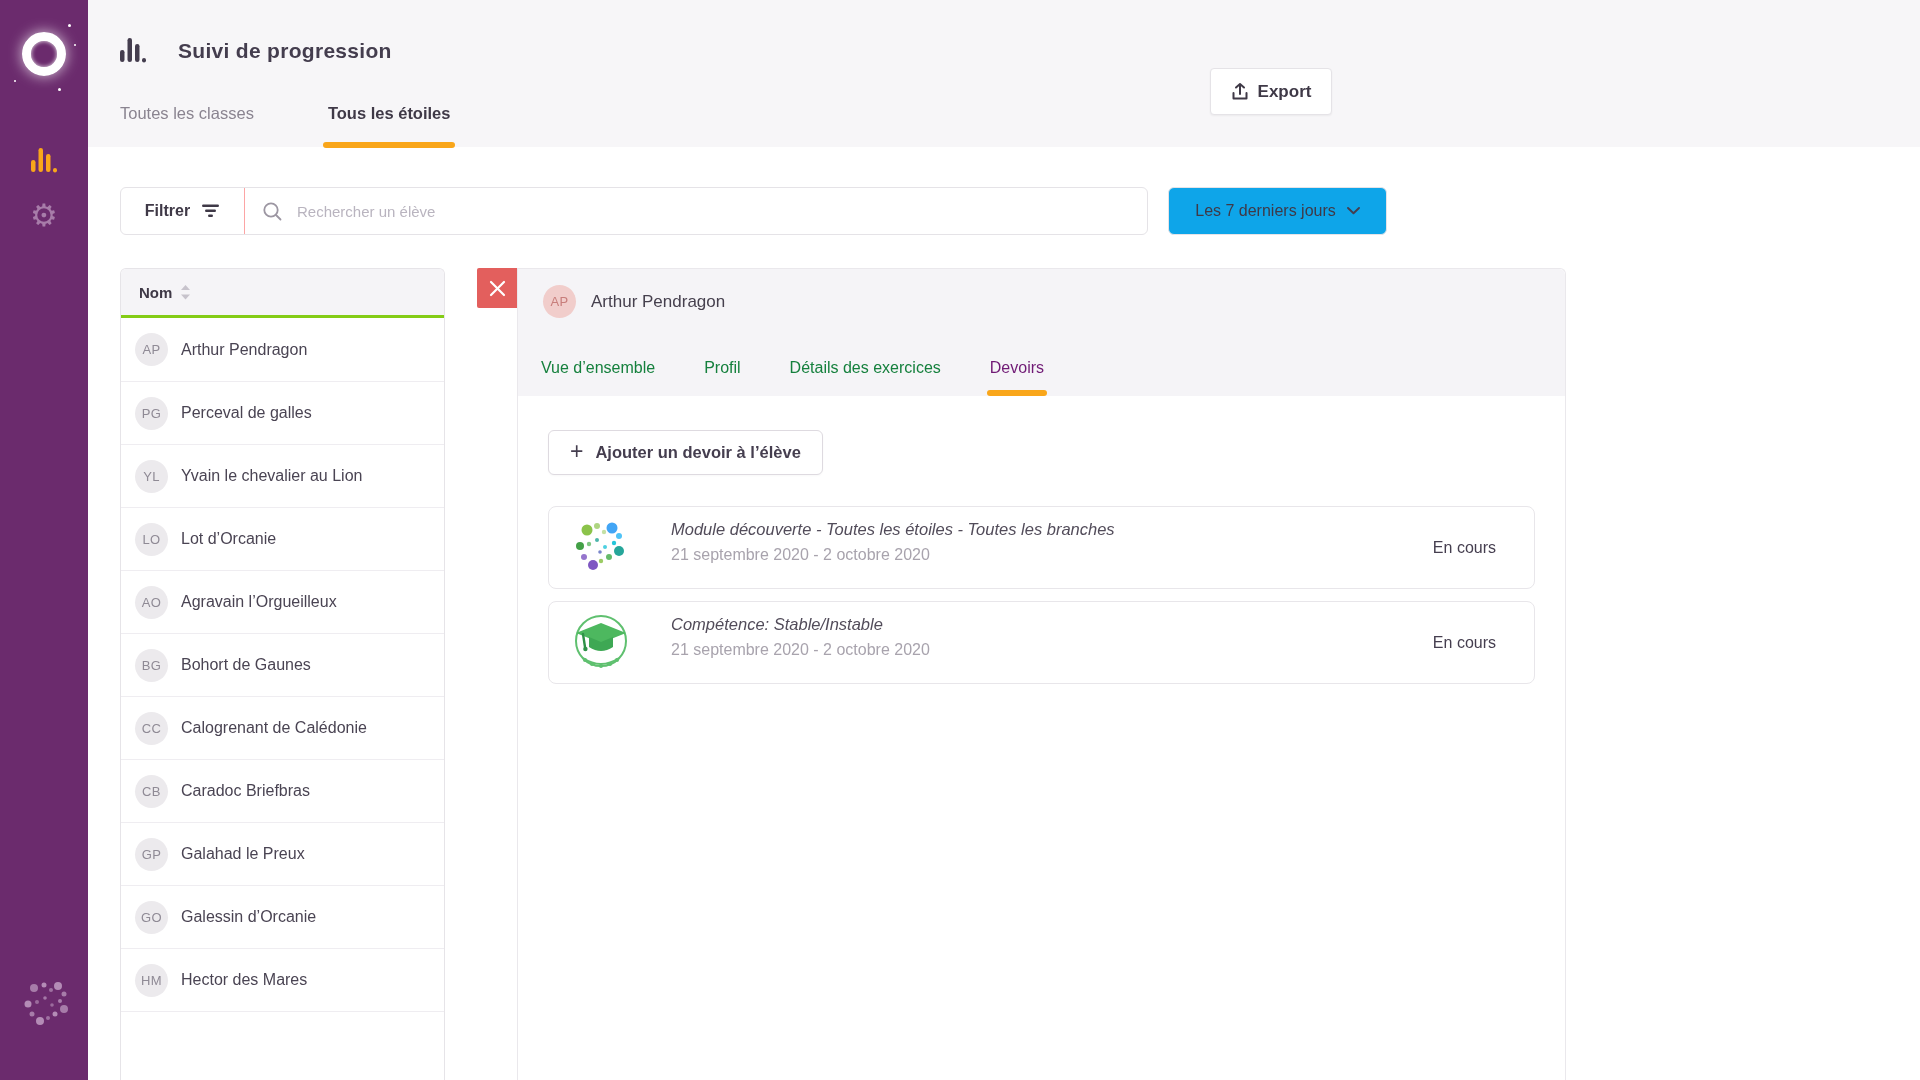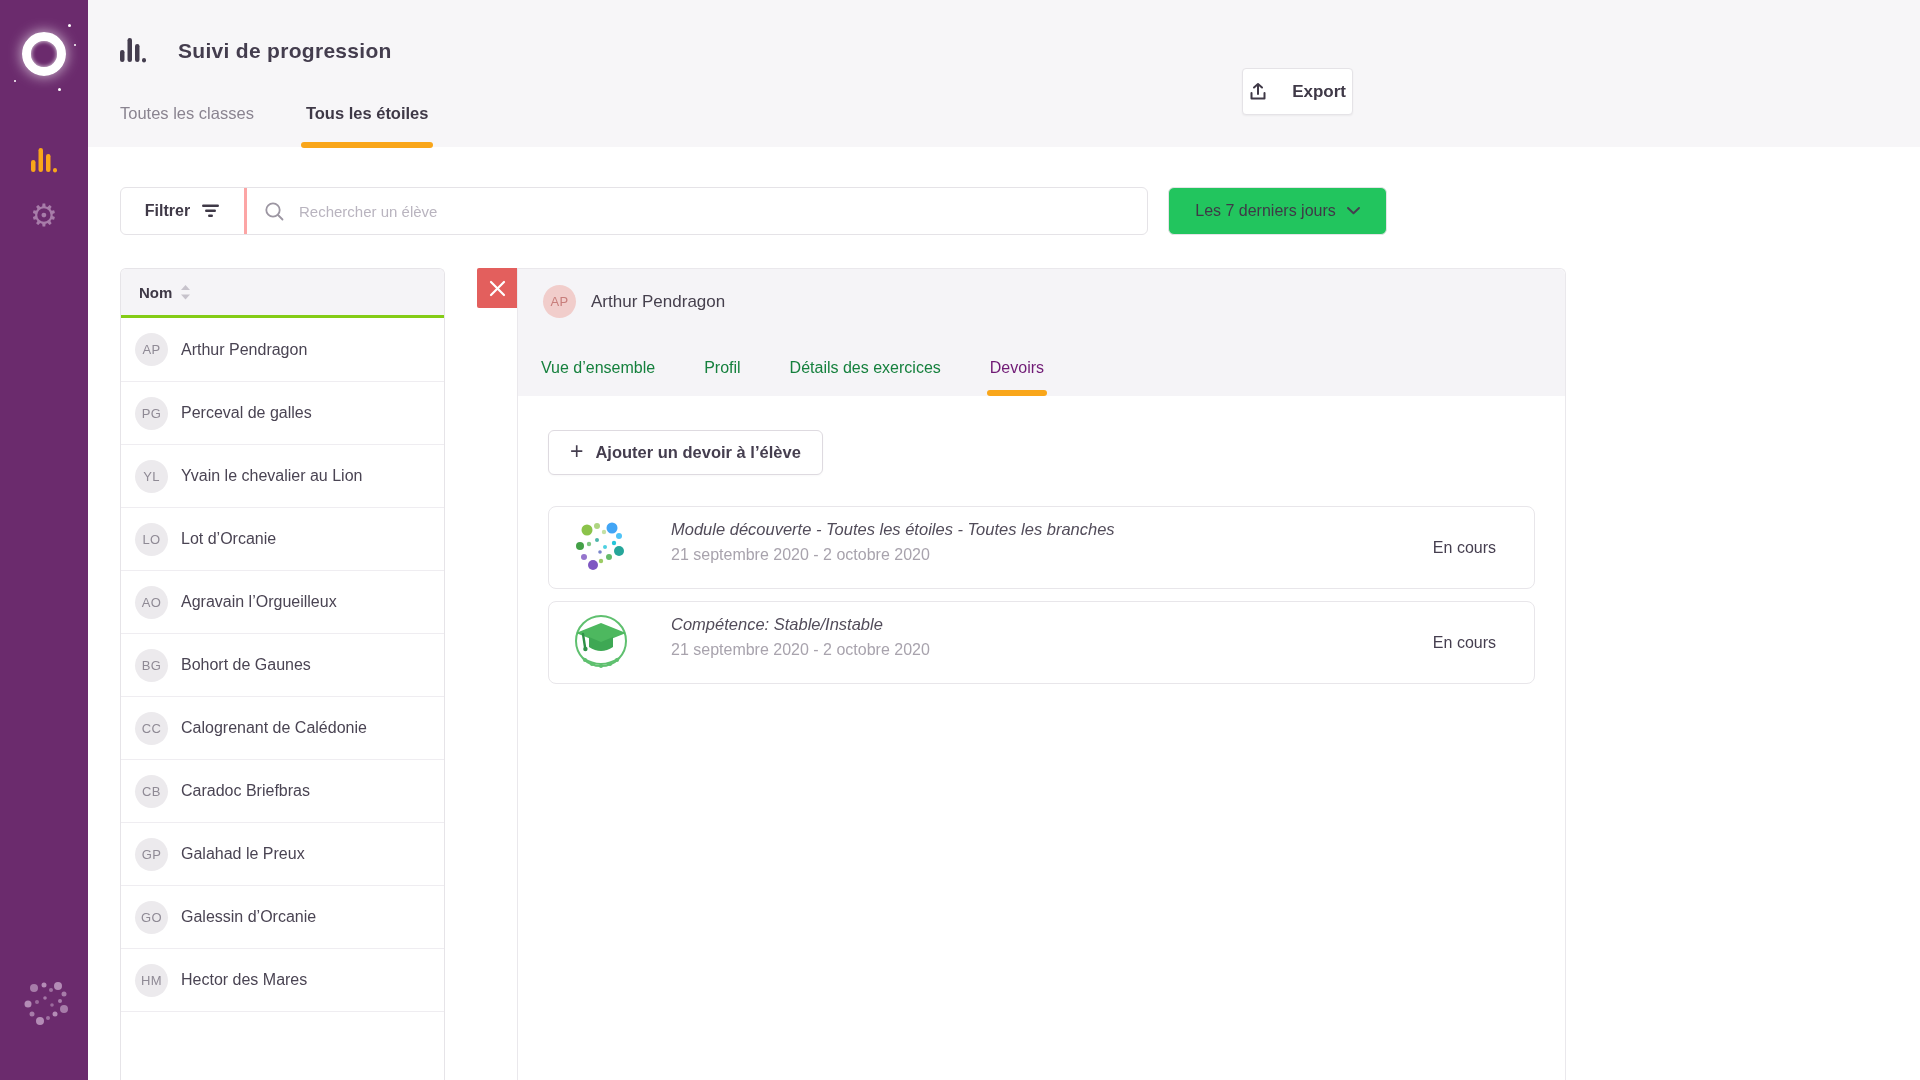--- a/index.html
+++ b/index.html
@@ -15,33 +15,33 @@
   .sp3{left:58px;top:88px;width:3px;height:3px;}
   .sp4{left:74px;top:44px;width:2px;height:2px;}
   .side-chart{position:absolute;left:31px;top:146px;cursor:pointer;}
   .side-gear{position:absolute;left:0;top:200px;width:88px;text-align:center;font-size:31px;line-height:1;color:#A77CA9;cursor:pointer;}
   .side-spinner{position:absolute;left:18px;top:976px;}
 
   
   .topbar{position:absolute;left:88px;top:0;width:1832px;height:147px;background:#F7F6F8;}
   .title-wrap{position:absolute;left:32px;top:24px;display:flex;align-items:center;gap:17px;}
   .page-title{font-size:29px;font-weight:700;color:#443D4E;letter-spacing:.3px;}
-  .top-tabs{position:absolute;left:32px;top:104px;display:flex;gap:52px;font-size:16.5px;}
+  .top-tabs{position:absolute;left:32px;top:104px;display:flex;gap:74px;font-size:16.5px;}
   .top-tab{position:relative;height:44px;color:#8A8490;cursor:pointer;}
   .top-tab.active{color:#3F3947;font-weight:700;}
   .tab-underline{position:absolute;left:-5px;right:-5px;bottom:0;height:6px;border-radius:3px;background:#F9A61A;}
-  .export-btn{position:absolute;left:1122px;top:68px;width:111px;height:47px;background:#fff;border:1px solid #E5E3E7;border-radius:4px;display:flex;align-items:center;justify-content:space-between;gap:9px;font-size:17px;font-weight:700;color:#3F3947;cursor:pointer;box-shadow:0 1px 2px rgba(0,0,0,.05);font-family:inherit;margin-left:32px;}
+  .export-btn{position:absolute;left:1122px;top:68px;width:122px;height:47px;background:#fff;border:1px solid #E5E3E7;border-radius:4px;display:flex;align-items:center;justify-content:center;gap:9px;font-size:17px;font-weight:700;color:#3F3947;cursor:pointer;box-shadow:0 1px 2px rgba(0,0,0,.05);font-family:inherit;}
 
   
   .filter-bar{position:absolute;left:120px;top:187px;width:1028px;height:48px;border:1px solid #E5E3E7;border-radius:6px;background:#fff;display:flex;box-sizing:border-box;}
-  .filter-btn{width:123px;display:flex;align-items:center;justify-content:center;gap:11px;border-right:3px solid #fca5a5;font-size:16px;font-weight:700;color:#3F3947;cursor:pointer;}
+  .filter-btn{width:123px;display:flex;align-items:center;justify-content:center;gap:11px;border-right:1px solid #fca5a5;font-size:16px;font-weight:700;color:#3F3947;cursor:pointer;}
   .search-wrap{flex:1;display:flex;align-items:center;padding:0 17px;gap:12px;}
   .search-input{border:none;outline:none;flex:1;font-size:15px;font-family:inherit;color:#453E4F;background:transparent;}
   .search-input::placeholder{color:#B9B4BF;}
-  .date-select{position:absolute;left:1168px;top:187px;width:219px;height:48px;border:1px solid #E5E3E7;border-radius:6px;background:#22c55e;display:flex;align-items:center;justify-content:center;gap:11px;font-size:16px;color:#3F3947;cursor:pointer;box-sizing:border-box;}
+  .date-select{position:absolute;left:1168px;top:187px;width:219px;height:48px;border:1px solid #E5E3E7;border-radius:6px;background:#0ea5e9;display:flex;align-items:center;justify-content:center;gap:11px;font-size:16px;color:#3F3947;cursor:pointer;box-sizing:border-box;}
 
   
   .list{position:absolute;left:120px;top:268px;width:325px;height:812px;border:1px solid #E6E4E8;border-bottom:none;border-radius:6px 6px 0 0;background:#fff;box-sizing:border-box;overflow:hidden;}
   .list-header{height:49px;background:#F5F4F7;display:flex;align-items:center;gap:9px;padding-left:18px;font-size:15px;font-weight:700;color:#3F3947;border-bottom:3px solid #84cc16;box-sizing:border-box;cursor:pointer;}
   .student-row{height:63px;display:flex;align-items:center;gap:13px;padding-left:14px;cursor:pointer;box-sizing:border-box;background:#fff;}
   .student-row + .student-row{border-top:1px solid #EFEDF1;}
   .student-row.partial{height:7px;border-top:1px solid #EFEDF1;}
   .avatar{width:33px;height:33px;border-radius:50%;background:#ECEAED;color:#8F8A95;font-size:13px;display:flex;align-items:center;justify-content:center;letter-spacing:.4px;flex:none;}
   .student-name{font-size:16px;color:#4A4453;white-space:nowrap;}
 

